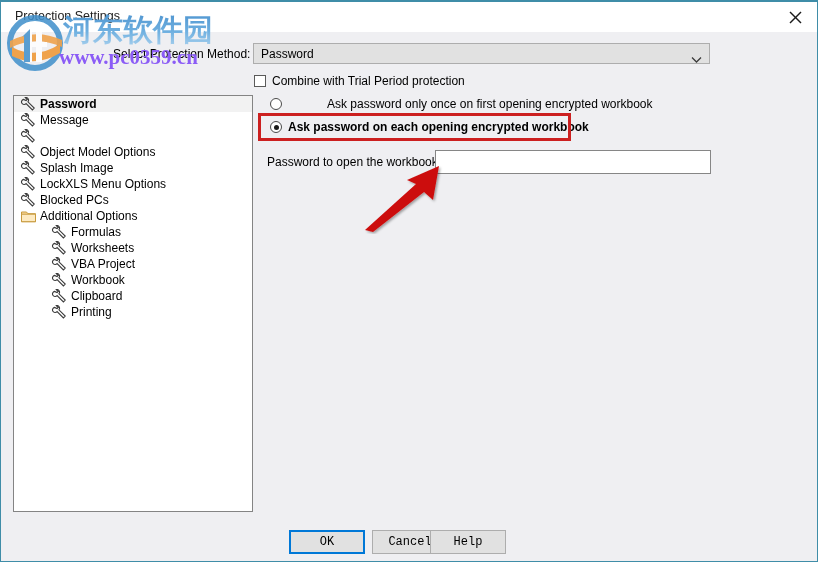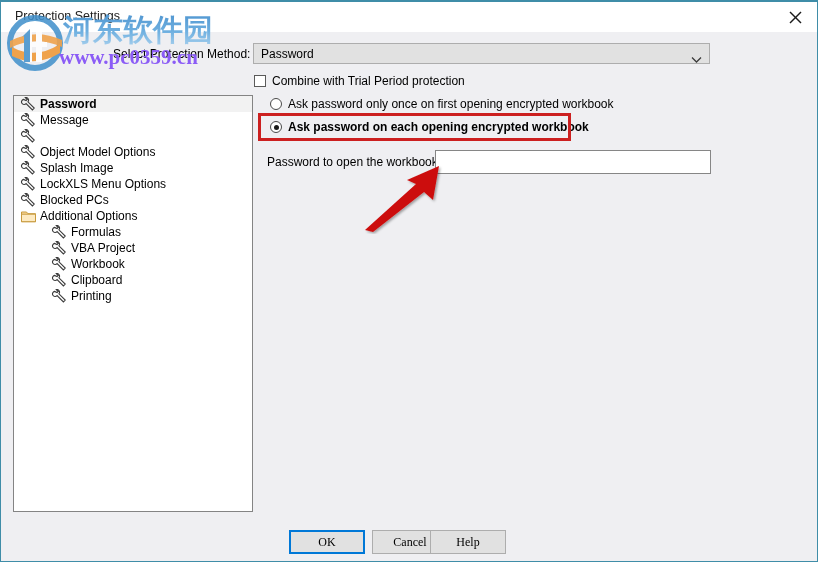--- a/index.html
+++ b/index.html
@@ -190,21 +190,21 @@
   }
   #cb-label { font-size: 12px; color: #000; white-space: nowrap; }
 
   .radio-row {
     position: absolute;
     display: flex;
     align-items: center;
     height: 16px;
     cursor: default;
   }
-  #radio-once { left: 269px; top: 94px; }
+  #radio-once { left: 269px; top: 94px; gap: 39px; }
   #radio-each { left: 269px; top: 117px; }
   .radio-circle {
     width: 12px; height: 12px;
     border-radius: 50%;
     box-sizing: border-box;
     border: 1px solid #4a4a4a;
     background: #fff;
     margin-right: 6px;
     flex: 0 0 12px;
     position: relative;
@@ -268,21 +268,21 @@
 
   
   .dlg-button {
     position: absolute;
     top: 528px;
     height: 24px;
     box-sizing: border-box;
     background: #e1e1e1;
     border: 1px solid #adadad;
     font-size: 12px;
-    font-family: Liberation Serif, serif;
+    font-family: Liberation Mono, monospace;
     color: #000;
     display: flex;
     align-items: center;
     justify-content: center;
     cursor: default;
   }
   #btn-ok {
     left: 288px;
     width: 76px;
     border: 2px solid #0078d7;
@@ -461,20 +461,30 @@
       <span class="tree-icon">
         <svg width="17" height="15" viewBox="0 0 17 15">
             <g fill="none" stroke="#3a3a3a" stroke-width="1.1">
               <path d="M3.5 2.4 a2.6 2.6 0 1 0 2.6 4.2 l6.3 6.3 1.8-1.8 -6.3-6.3 a2.6 2.6 0 0 0-2.6-4.2 l1.9 1.9 -1.1 1.1 z"></path>
             </g>
           </svg>
       </span>
       <span class="tree-label">Formulas</span>
     </div>
 
+    <div class="tree-item indent">
+      <span class="tree-icon">
+        <svg width="17" height="15" viewBox="0 0 17 15">
+            <g fill="none" stroke="#3a3a3a" stroke-width="1.1">
+              <path d="M3.5 2.4 a2.6 2.6 0 1 0 2.6 4.2 l6.3 6.3 1.8-1.8 -6.3-6.3 a2.6 2.6 0 0 0-2.6-4.2 l1.9 1.9 -1.1 1.1 z"></path>
+            </g>
+          </svg>
+      </span>
+      <span class="tree-label">Worksheets</span>
+    </div>
 
     <div class="tree-item indent">
       <span class="tree-icon">
         <svg width="17" height="15" viewBox="0 0 17 15">
             <g fill="none" stroke="#3a3a3a" stroke-width="1.1">
               <path d="M3.5 2.4 a2.6 2.6 0 1 0 2.6 4.2 l6.3 6.3 1.8-1.8 -6.3-6.3 a2.6 2.6 0 0 0-2.6-4.2 l1.9 1.9 -1.1 1.1 z"></path>
             </g>
           </svg>
       </span>
       <span class="tree-label">VBA Project</span>

